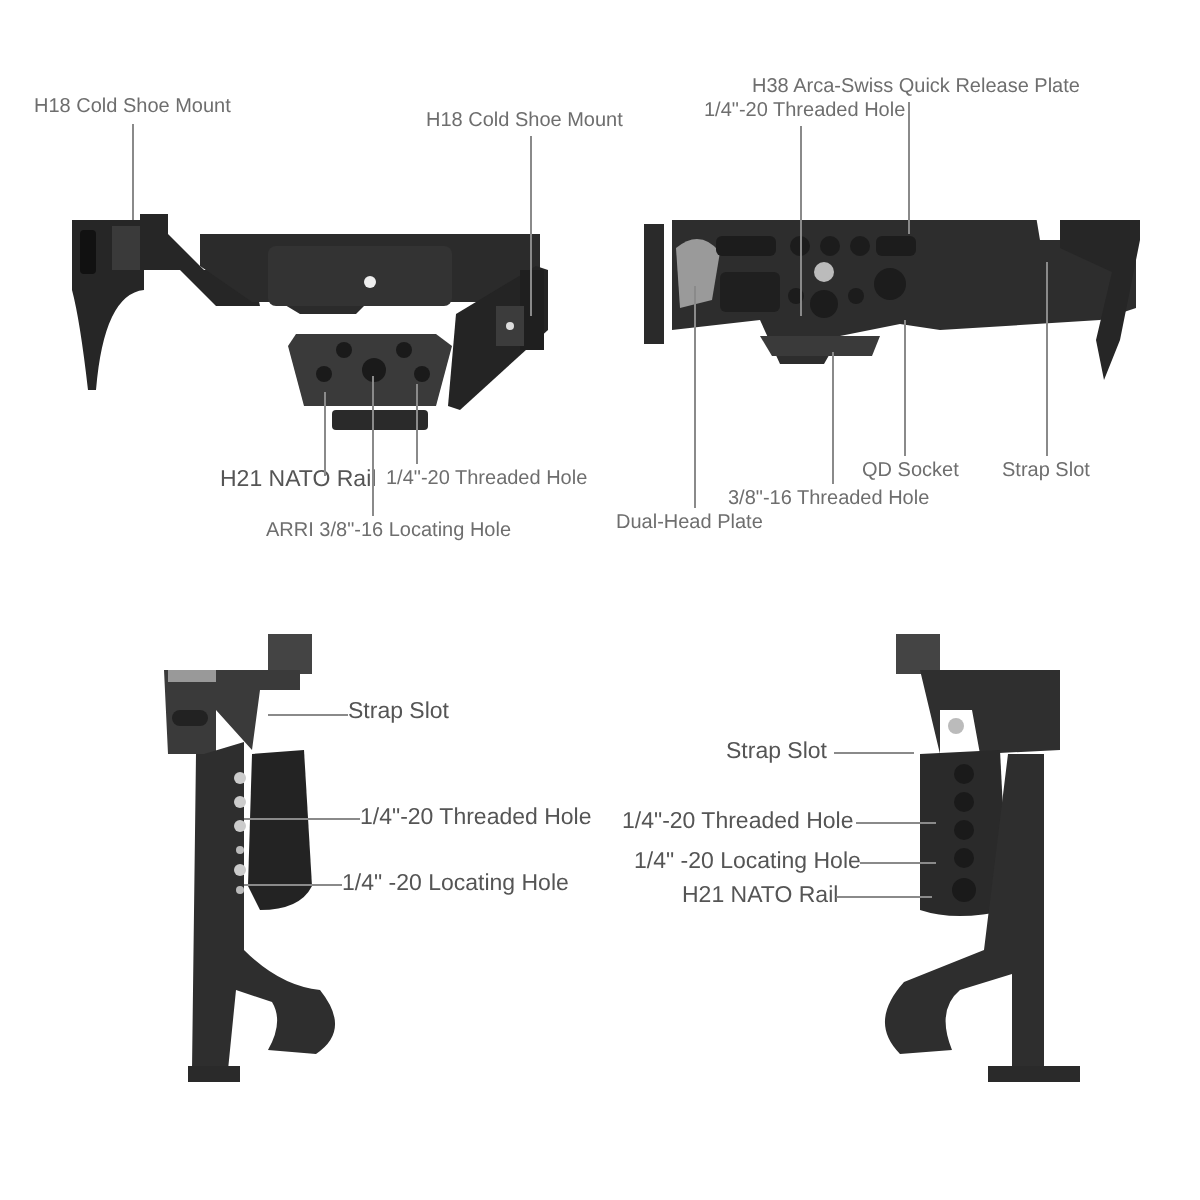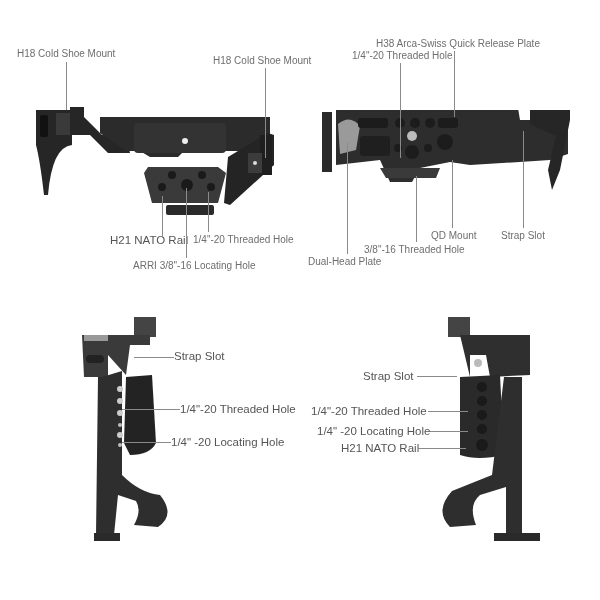--- a/index.html
+++ b/index.html
@@ -68,21 +68,21 @@
     <path d="M60,58 L120,58 L116,68 L66,68 Z" fill="#3a3a3a"></path>
     <path d="M210,0 L250,0 L250,10 L240,60 L232,80 L228,60 L236,26 L210,14 Z" fill="#262626"></path>
   </svg>
 
   <span class="lbl" style="left:376px;top:38px">H38 Arca-Swiss Quick Release Plate</span>
   <div class="ln" style="left:454px;top:51px;width:1px;height:66px"></div>
 
   <span class="lbl" style="left:352px;top:50px">1/4"-20 Threaded Hole</span>
   <div class="ln" style="left:400px;top:63px;width:1px;height:95px"></div>
 
-  <span class="lbl" style="left:431px;top:230px">QD Mount</span>
+  <span class="lbl" style="left:431px;top:230px">QD Socket</span>
   <div class="ln" style="left:452px;top:160px;width:1px;height:68px"></div>
 
   <span class="lbl" style="left:364px;top:244px">3/8"-16 Threaded Hole</span>
   <div class="ln" style="left:416px;top:176px;width:1px;height:66px"></div>
 
   <span class="lbl" style="left:308px;top:256px">Dual-Head Plate</span>
   <div class="ln" style="left:347px;top:143px;width:1px;height:111px"></div>
 
   <span class="lbl" style="left:501px;top:230px">Strap Slot</span>
   <div class="ln" style="left:523px;top:131px;width:1px;height:97px"></div>

